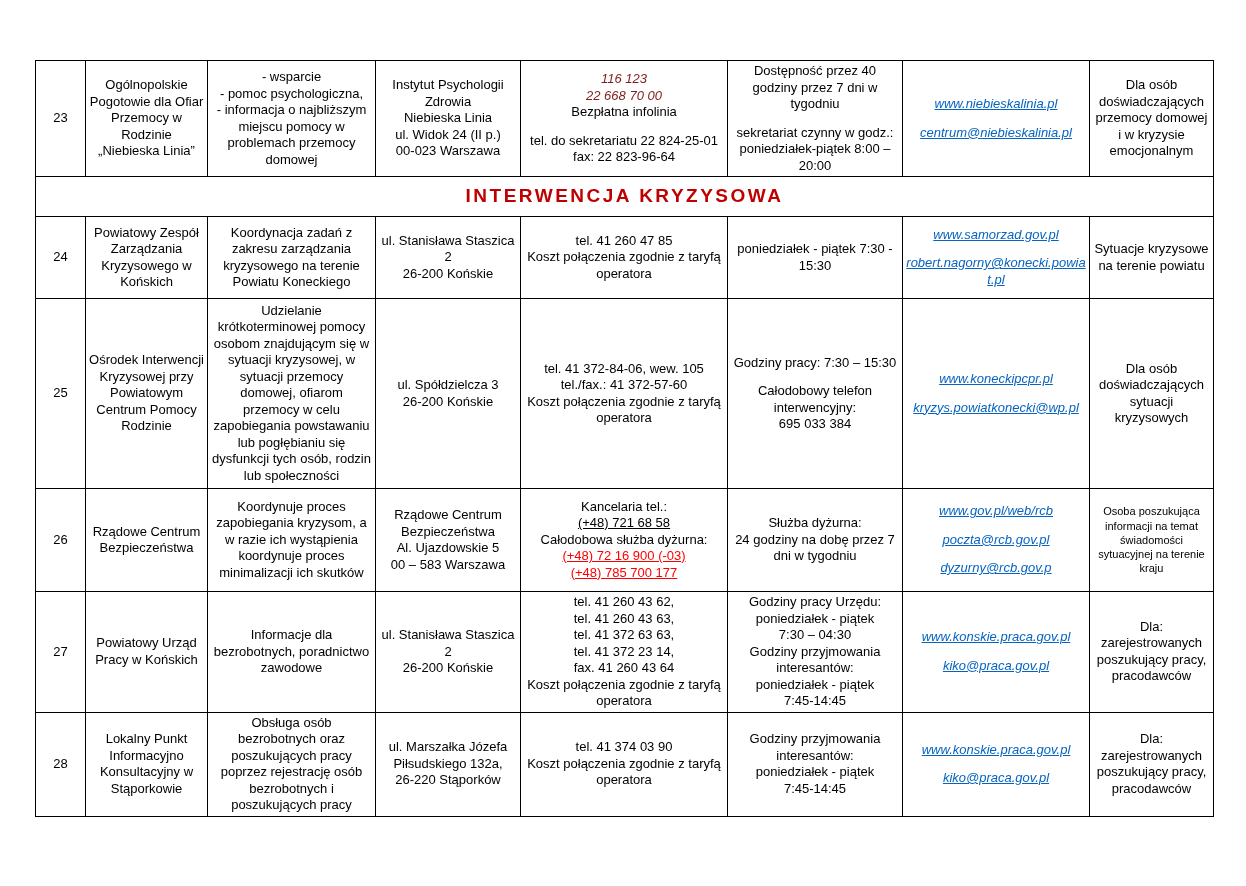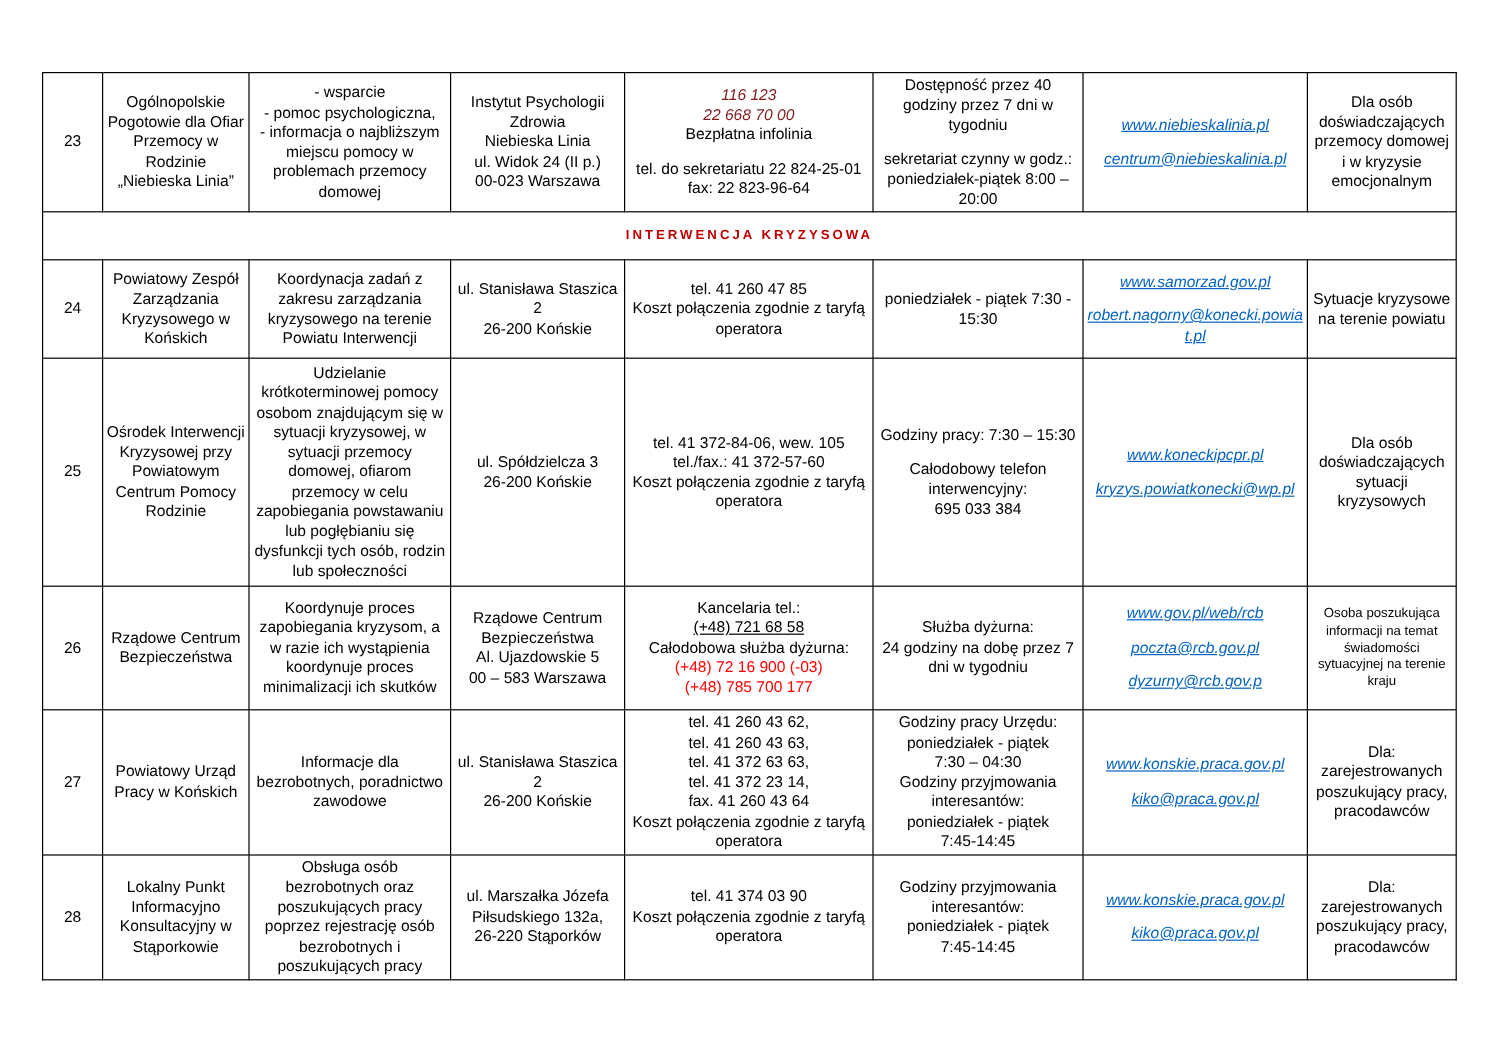--- a/index.html
+++ b/index.html
@@ -20,37 +20,38 @@
     text-align: center;
     vertical-align: middle;
     font-size: 13px;
     line-height: 1.27;
     padding: 2px 3px;
     overflow: hidden;
     word-wrap: break-word;
   }
   td.section-cell {
     font-weight: bold;
-    font-size: 11px;
+    font-size: 19px;
     letter-spacing: 2.5px;
     color: #C00000;
   }
   .line { display: block; }
   .gap { margin-top: 12px; }
   .red { color: #7f1d1d; font-style: italic; }
   a.link {
     color: #0563C1;
     text-decoration: underline;
     word-break: break-all;
     cursor: pointer;
     display: inline-block;
     font-style: italic;
   }
   a.red-link {
     color: #FF0000;
+    text-decoration: underline;
     cursor: pointer;
     display: inline-block;
     text-align: right;
   }
   .black-underline { text-decoration: underline; }
   .small { font-size: 11px; line-height: 1.3; }
 </style>
 </head>
 <body>
 
@@ -103,21 +104,21 @@
       </tr>
       <tr style="height: 40px;">
         <td colspan="8" class="section-cell">INTERWENCJA KRYZYSOWA</td>
       </tr>
       <tr style="height: 82px;">
         <td>24</td>
         <td>
           <div class="line">Powiatowy Zespół Zarządzania Kryzysowego w Końskich</div>
         </td>
         <td>
-          <div class="line">Koordynacja zadań z zakresu zarządzania kryzysowego na terenie Powiatu Interwencji</div>
+          <div class="line">Koordynacja zadań z zakresu zarządzania kryzysowego na terenie Powiatu Koneckiego</div>
         </td>
         <td>
           <div class="line">ul. Stanisława Staszica 2</div>
           <div class="line">26-200 Końskie</div>
         </td>
         <td>
           <div class="line">tel. 41 260 47 85</div>
           <div class="line">Koszt połączenia zgodnie z taryfą operatora</div>
         </td>
         <td>

